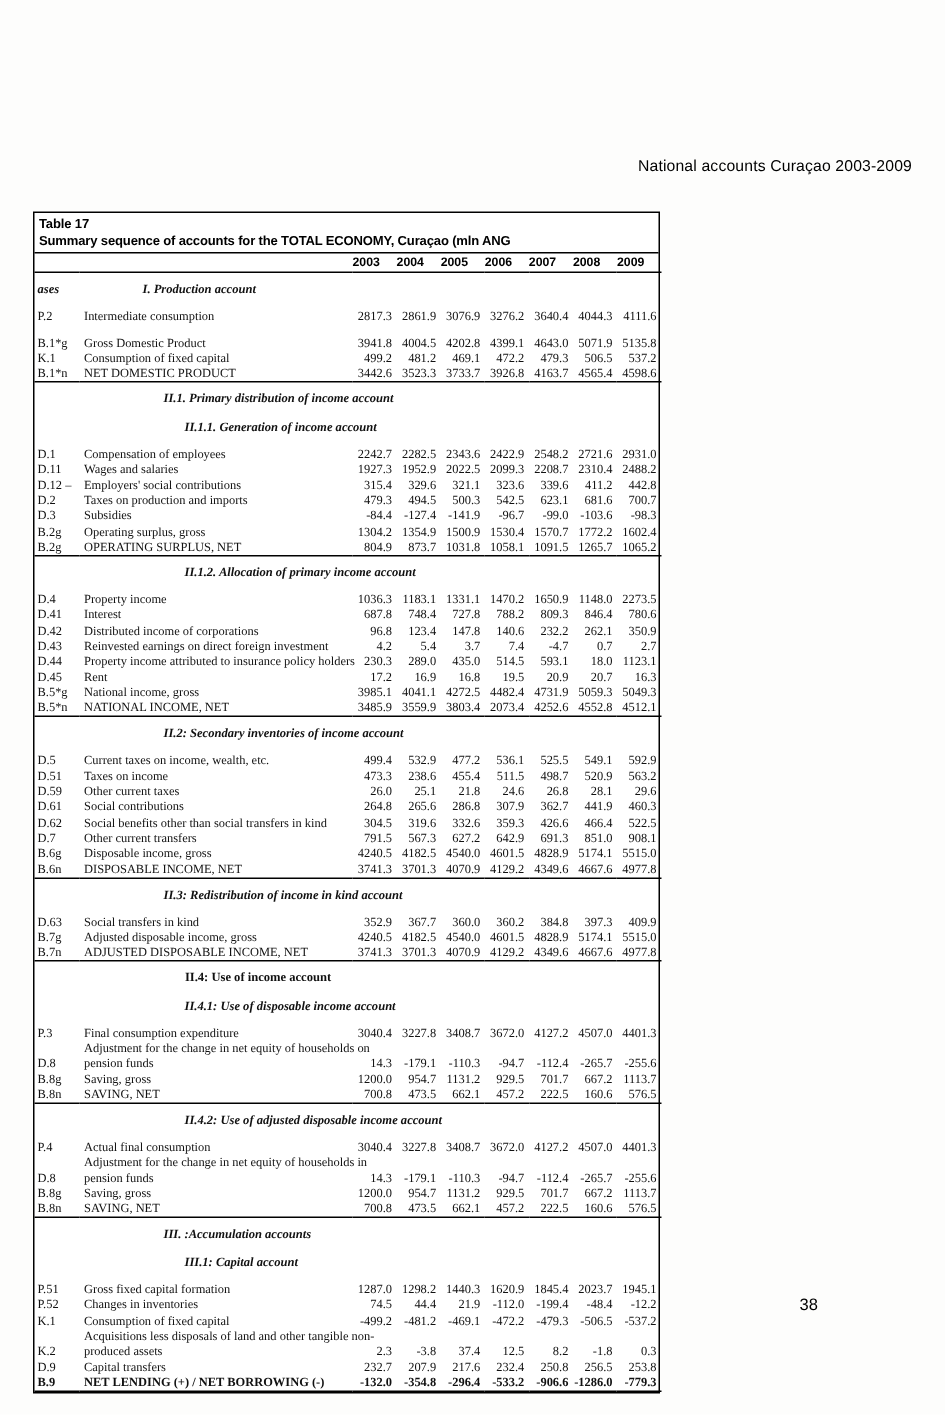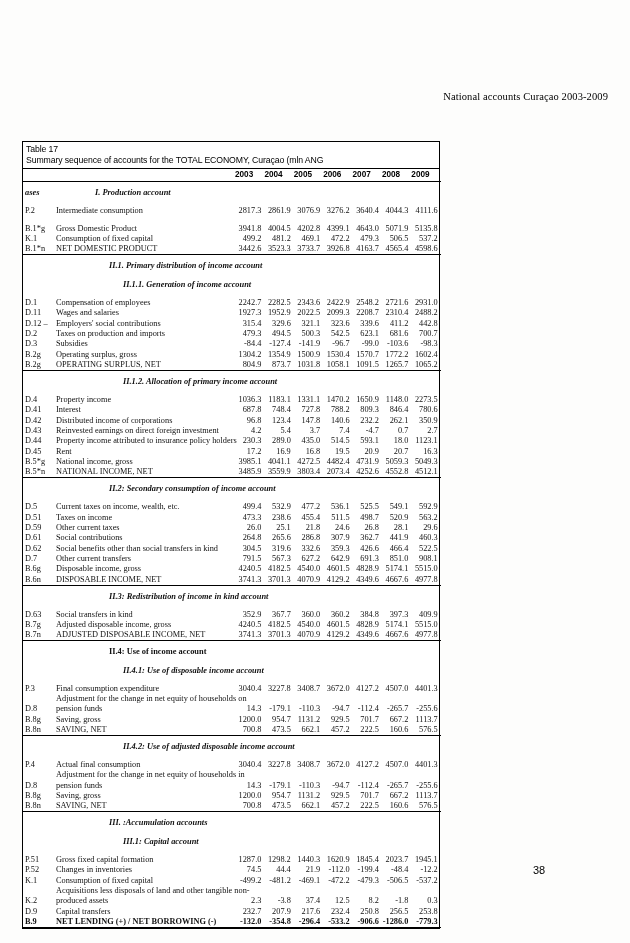--- a/index.html
+++ b/index.html
@@ -10,22 +10,22 @@
     color:#1a1a1a;
     position:relative;
     overflow:hidden;
   }
   .page{
     position:absolute;inset:0;
     background:#fdfdfc;
   }
   .running-head{
     position:absolute;
-    right:22px;top:91px;
-    font-family:Liberation Serif, serif;
+    right:22px;top:105px;
+    font-family:Liberation Sans, sans-serif;
     font-size:10.5px;
     color:#000;
     letter-spacing:.1px;
     white-space:nowrap;
   }
   .page-number{
     position:absolute;
     left:533px;top:864px;
     font-family:"Liberation Sans", sans-serif;
     font-size:11px;
@@ -36,21 +36,21 @@
   .tbl-wrap{
     position:absolute;
     left:22px;top:141px;
     width:418px;
     border:1.1px solid #000;
     background:#fff;
     box-sizing:border-box;
   }
   .tbl-title{
     font-family:"Liberation Sans", sans-serif;
-    font-weight:normal;
+    font-weight:bold;
     font-size:8.7px;
     line-height:11.4px;
     padding:1.5px 3px 2px 3px;
     color:#000;
     border-bottom:1.1px solid #000;
     white-space:nowrap;
     letter-spacing:-.1px;
   }
   table{
     border-collapse:collapse;
@@ -105,21 +105,21 @@
   tr.section td{
     font-style:italic;
     font-weight:bold;
     font-size:8.4px;
     padding-top:6px;
     padding-bottom:3px;
   }
   tr.section.lvl1 td.label{padding-left:42px;}
   tr.section.lvl2 td.label{padding-left:56px;}
   tr.section.lvl3 td.label{padding-left:70px;}
-  tr.section.upright td{font-style:normal;}
+  tr.section.upright td{font-style:normal;text-align:center;}
 
   tr.rule-top td{border-top:1.1px solid #000;}
   tr.rule-bottom td{border-bottom:1.1px solid #000;}
   tr.spacer td{height:7px;line-height:7px;font-size:0;}
   tr.spacer-sm td{height:4px;line-height:4px;font-size:0;}
 </style>
 </head>
 <body>
 
 <div class="page">
@@ -419,21 +419,21 @@
             <td class="num">3485.9</td>
             <td class="num">3559.9</td>
             <td class="num">3803.4</td>
             <td class="num">2073.4</td>
             <td class="num">4252.6</td>
             <td class="num">4552.8</td>
             <td class="num">4512.1</td>
           </tr>
           <tr class="section lvl2 rule-top">
             <td class="code"></td>
-            <td class="label">II.2: Secondary consumption of income account</td>
+            <td class="label">II.2: Secondary inventories of income account</td>
             <td class="num"></td>
             <td class="num"></td>
             <td class="num"></td>
             <td class="num"></td>
             <td class="num"></td>
             <td class="num"></td>
             <td class="num"></td>
           </tr>
           <tr class="spacer-sm">
             <td colspan="9"></td>

